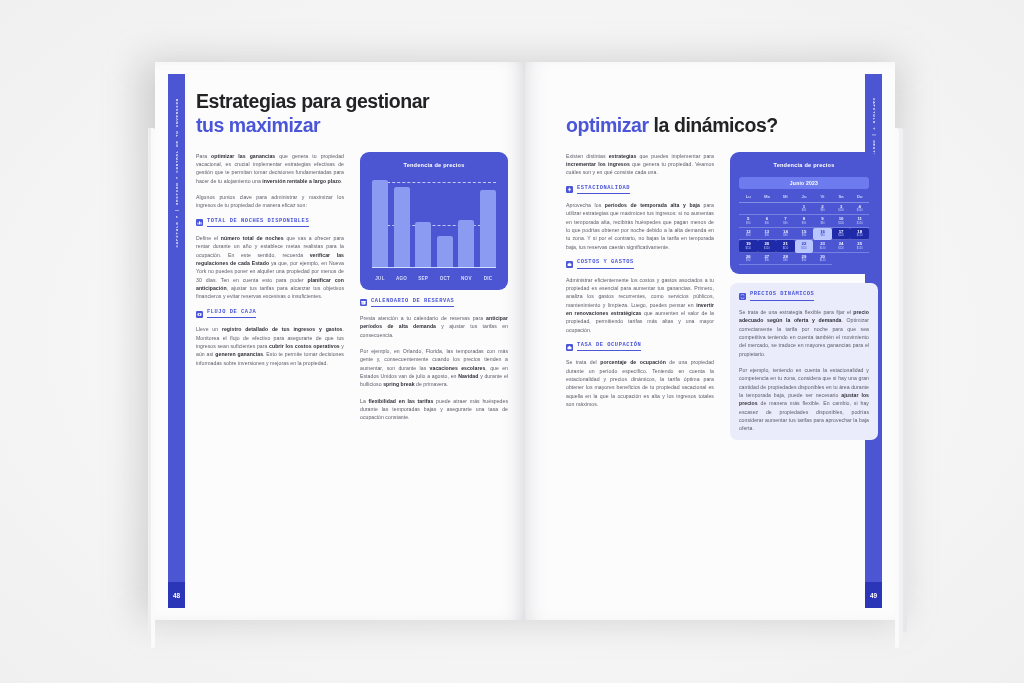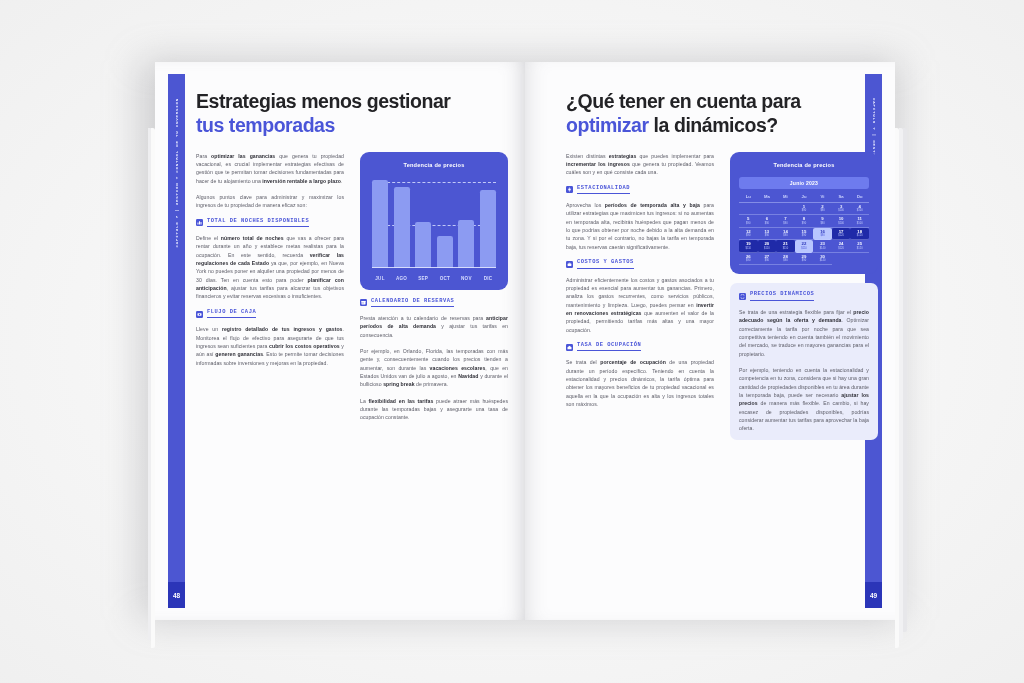--- a/index.html
+++ b/index.html
@@ -295,22 +295,22 @@
     <div class="page left">
 
       <div class="spine left">
         <div class="spine-label">CAPÍTULO 7 | GESTIÓN Y CONTROL DE TU INVERSIÓN</div>
         <div class="pagenum">48</div>
       </div>
 
       <div class="content">
 
         <h1 class="title">
-          <span>Estrategias menos gestionar</span><br>
-          <span class="hl">tus temporadas</span>
+          <span>Estrategias para gestionar</span><br>
+          <span class="hl">tus maximizar</span>
         </h1>
 
         <div class="cols">
 
           <div class="col">
 
             <p class="body">
               Para <b>optimizar las ganancias</b> que genera tu propiedad vacacional, es crucial implementar
               estrategias efectivas de gestión que te permitan tomar decisiones fundamentadas para hacer de
               tu alojamiento una <b>inversión rentable a largo plazo</b>.
@@ -423,21 +423,21 @@
     <div class="page right">
 
       <div class="spine right">
         <div class="spine-label">CAPÍTULO 7 | GESTIÓN Y CONTROL DE TU INVERSIÓN</div>
         <div class="pagenum">49</div>
       </div>
 
       <div class="content">
 
         <h1 class="title">
-          <span>¿Qué tener en cuenta para</span><br>
+          <br>
           <span class="hl">optimizar</span><span> la dinámicos?</span>
         </h1>
 
         <div class="cols">
 
           <div class="col">
 
             <p class="body">
               Existen distintas <b>estrategias</b> que puedes implementar para <b>incrementar los ingresos</b>
               que genera tu propiedad. Veamos cuáles son y en qué consiste cada una.

